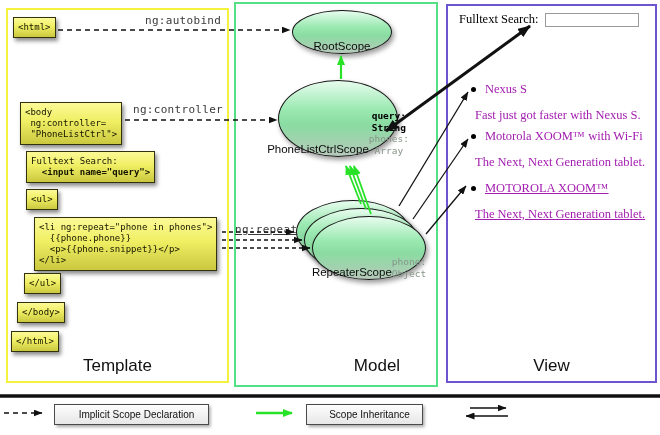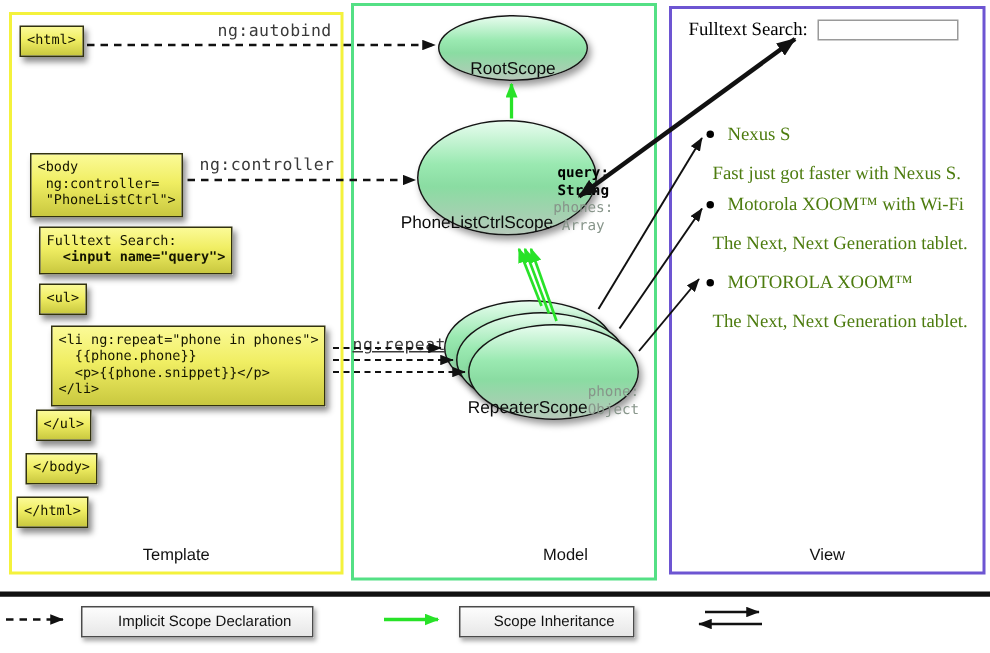--- a/index.html
+++ b/index.html
@@ -5,21 +5,21 @@
   html,body{margin:0;padding:0;background:#fff;}
   .canvas{position:relative;width:660px;height:435px;background:#fff;
           font-family:"Liberation Sans",sans-serif;overflow:hidden;}
 
   
   .panel{position:absolute;border:2px solid;background:transparent;z-index:1;}
   .panel-template{left:6px;top:8px;width:219px;height:371px;border-color:var(--template-border,#f4f23c);}
   .panel-model{left:234px;top:2px;width:200px;height:381px;border-color:var(--model-border,#54e085);}
   .panel-view{left:446px;top:4px;width:207px;height:375px;border-color:var(--view-border,#6d55d2);}
   .panel-title{position:absolute;bottom:5px;left:0;width:100%;text-align:center;
-               font-size:11px;color:#111;margin-top:44px;}
+               font-size:17px;color:#111;margin-top:44px;}
   .panel-model .panel-title{bottom:9px;padding-left:41px;}
 
   
   .codebox{position:absolute;z-index:3;padding:4px 4px;
            background:linear-gradient(180deg,#fbfa97 0%,#f0ee63 45%,#c9c83f 100%);
            border:1.5px solid #32320f;box-shadow:2px 3px 4px rgba(0,0,0,.45);}
   .codebox pre{margin:0;font-family:"DejaVu Sans Mono",monospace;font-size:9px;
                line-height:11px;color:#141400;}
   .codebox pre.b{font-weight:bold;}
 
@@ -38,21 +38,21 @@
   .p.strong{font-weight:bold;color:#000;}
   .p.muted{color:#87958a;}
   .ellipse.back{z-index:2;}
 
   
   .view-search{position:absolute;left:459px;top:12px;z-index:2;display:flex;align-items:center;
                font-family:"Liberation Serif",serif;font-size:12.5px;color:#000;}
   .view-search input{margin-left:6px;width:88px;height:12px;border:1.5px solid #9a9a9a;
                      background:#fff;font-size:11px;padding:0 2px;}
   .view-item{position:absolute;left:471px;z-index:2;font-family:"Liberation Serif",serif;
-             font-size:12.5px;color:#4d7c0f;}
+             font-size:12.5px;color:#a21caf;}
   .vi-title{display:flex;align-items:center;}
   .bullet{width:5px;height:5px;border-radius:50%;background:#000;display:inline-block;
           margin-right:9px;flex:0 0 auto;}
   .vi-snippet{margin:11px 0 0 4px;}
 
   
   .legend-box{position:absolute;z-index:2;display:flex;align-items:center;justify-content:center;
               background:linear-gradient(180deg,#fdfdfd,#e7e7e7);border:1.8px solid #4a4a4a;
               box-shadow:1.5px 2px 3px rgba(0,0,0,.35);font-size:10px;color:#111;padding-left:10px;}
 
@@ -144,21 +144,21 @@
     </div>
     <div class="vi-snippet">Fast just got faster with Nexus S.</div>
   </div>
   <div class="view-item" style="top:129px;">
     <div class="vi-title">
       <span class="bullet"></span>
       <span>Motorola XOOM™ with Wi-Fi</span>
     </div>
     <div class="vi-snippet">The Next, Next Generation tablet.</div>
   </div>
-  <div class="view-item" style="top:181px;">
+  <div class="view-item" style="top:181px;text-decoration:underline;">
     <div class="vi-title">
       <span class="bullet"></span>
       <span>MOTOROLA XOOM™</span>
     </div>
     <div class="vi-snippet">The Next, Next Generation tablet.</div>
   </div>
 
   <div class="legend-box" style="left:54px;top:404px;width:143px;height:19px;">Implicit Scope Declaration</div>
   <div class="legend-box" style="left:306px;top:404px;width:105px;height:19px;">Scope Inheritance</div>
 

